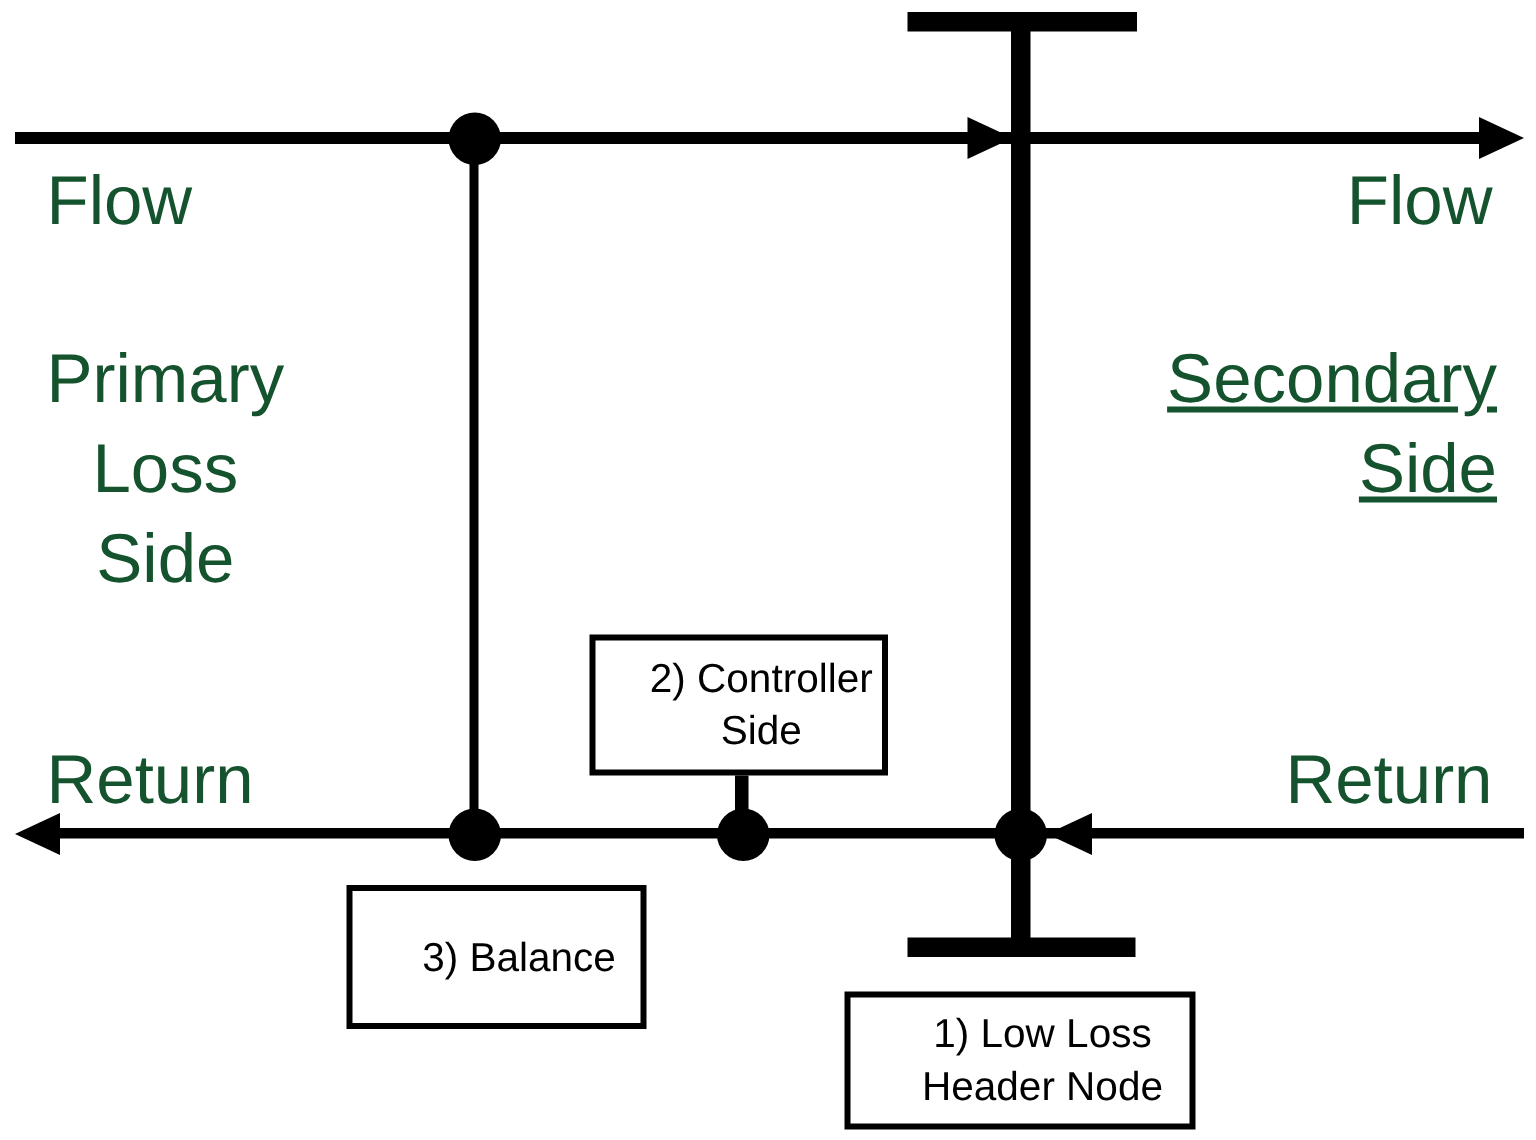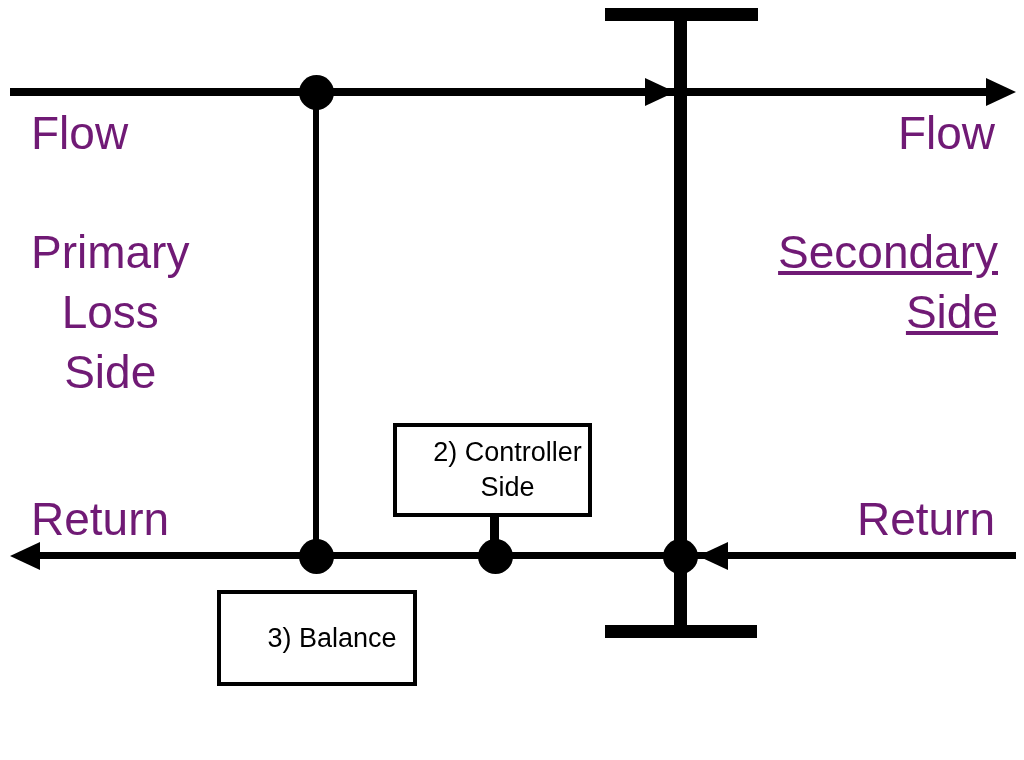--- a/index.html
+++ b/index.html
@@ -31,21 +31,21 @@
     border-top: 14px solid transparent;
     border-bottom: 14px solid transparent;
   }
   .arrow.right { border-left: 30px solid #000000; }
   .arrow.left  { border-right: 30px solid #000000; }
   .big-label {
     position: absolute;
     font-size: 46px;
     line-height: 46px;
     white-space: nowrap;
-    color: #701a75;
+    color: #14532d;
   }
   .big-label.multi { line-height: 60px; }
   .big-label.right-align { text-align: right; }
   .node-box {
     position: absolute;
     box-sizing: border-box;
     border: 4px solid #000000;
     background: #ffffff;
     display: flex;
     flex-direction: column;
@@ -98,18 +98,22 @@
   </div>
 
   <div class="big-label" style="left:31px; top:496px;">Return</div>
   <div class="big-label right-align" style="right:29px; top:496px;">Return</div>
 
   <div class="node-box" style="left:393px; top:423px; width:199px; height:94px;">
     <div>2) Controller</div>
     <div>Side</div>
   </div>
 
-  <div class="node-box" style="left:217px; top:590px; width:200px; height:96px;">
+  <div class="node-box" style="left:231px; top:590px; width:200px; height:96px;">
     <div>3) Balance</div>
   </div>
 
+  <div class="node-box" style="left:563px; top:661px; width:234px; height:92px;">
+    <div>1) Low Loss</div>
+    <div>Header Node</div>
+  </div>
 
 </div>
 
 </body></html>

